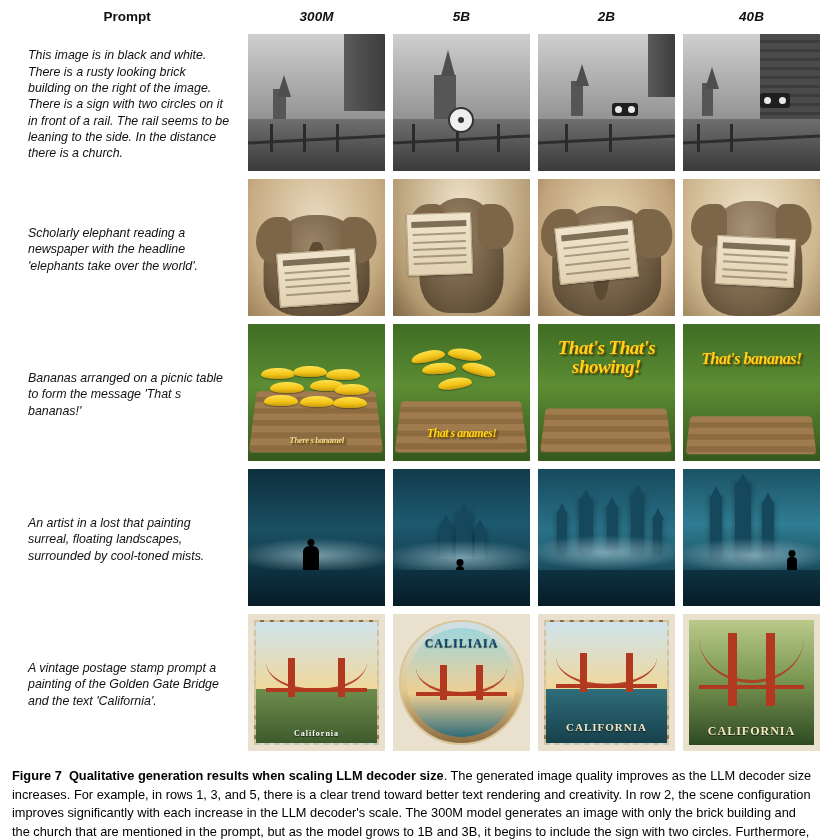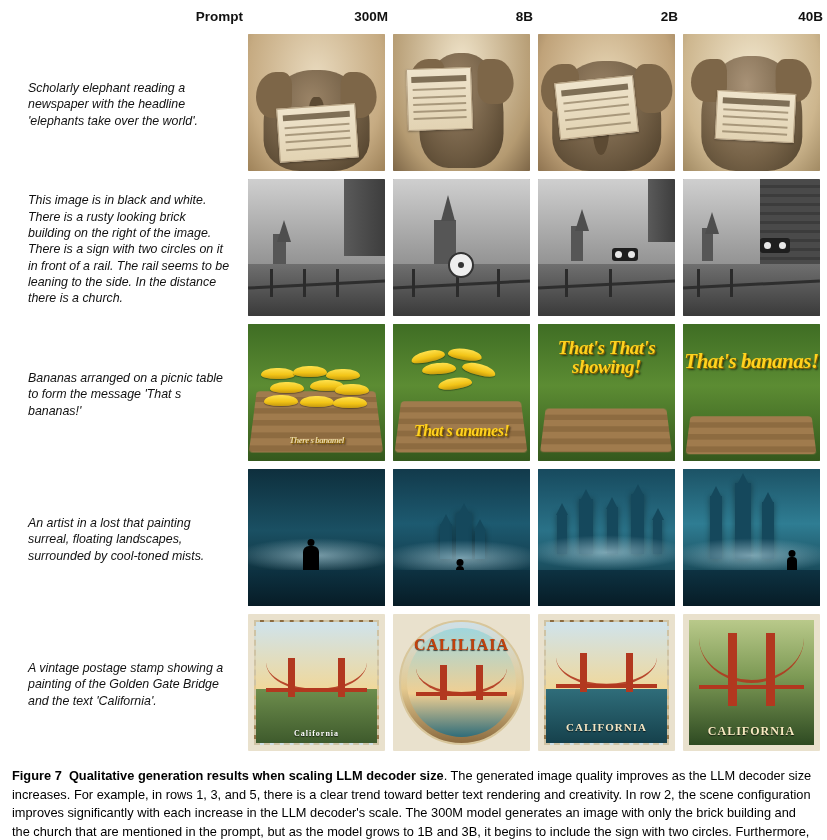--- a/index.html
+++ b/index.html
@@ -23,25 +23,25 @@
   }
   table.grid {
     border-collapse: collapse;
     width: 807px;
     table-layout: fixed;
   }
   table.grid th {
     font-size: 13.5px;
     font-weight: bold;
     padding-bottom: 8px;
-    text-align: right;
+    text-align: center;
     vertical-align: middle;
   }
   th.prompt-head { width: 232px; }
-  th.model-head { width: 143px; }
+  th.model-head { width: 143px; font-style: italic; }
   td.prompt-cell {
     font-size: 12.4px;
     font-style: italic;
     line-height: 1.32;
     vertical-align: middle;
     padding: 0 14px 0 18px;
     text-align: left;
   }
   td.img-cell {
     padding: 2px 3px;
@@ -335,26 +335,90 @@
 </head>
 <body>
 
 <div class="page">
 
   <table class="grid">
     <thead>
       <tr>
         <th class="prompt-head">Prompt</th>
         <th class="model-head">300M</th>
-        <th class="model-head">8B</th>
+        <th class="model-head">5B</th>
         <th class="model-head">2B</th>
         <th class="model-head">40B</th>
       </tr>
     </thead>
     <tbody>
+
+      <tr>
+        <td class="prompt-cell">This image is in black and white. There is a rusty looking brick building on the right of the image. There is a sign with two circles on it in front of a rail. The rail seems to be leaning to the side. In the distance there is a church.</td>
+        <td class="img-cell">
+          <div class="thumb bw">
+            <div class="sky2"></div>
+            <div class="bldg" style="width:30%;height:56%"></div>
+            <div class="church" style="left:18%;top:40%;width:10%;height:22%"></div>
+            <div class="spire" style="left:21%;top:30%"></div>
+            <div class="ground"></div>
+            <div class="rail"></div>
+            <div class="post" style="left:16%"></div>
+            <div class="post" style="left:40%"></div>
+            <div class="post" style="left:64%"></div>
+          </div>
+        </td>
+        <td class="img-cell">
+          <div class="thumb bw">
+            <div class="sky2"></div>
+            <div class="church" style="left:30%;top:30%;width:16%;height:34%"></div>
+            <div class="spire" style="left:35%;top:12%;border-bottom-width:26px"></div>
+            <div class="ground"></div>
+            <div class="rail"></div>
+            <div class="post" style="left:14%"></div>
+            <div class="post" style="left:46%"></div>
+            <div class="post" style="left:76%"></div>
+            <div class="sign" style="left:40%;bottom:28%;width:22px;height:22px;border-radius:50%;background:#eee;border:2px solid #333">
+              <i style="background:#333;width:6px;height:6px"></i>
+            </div>
+          </div>
+        </td>
+        <td class="img-cell">
+          <div class="thumb bw">
+            <div class="sky2"></div>
+            <div class="bldg" style="width:20%;height:46%;right:0"></div>
+            <div class="church" style="left:24%;top:34%;width:9%;height:26%"></div>
+            <div class="spire" style="left:27%;top:22%"></div>
+            <div class="ground"></div>
+            <div class="rail"></div>
+            <div class="post" style="left:20%"></div>
+            <div class="post" style="left:52%"></div>
+            <div class="sign" style="left:54%;bottom:40%;width:26px;height:13px">
+              <i></i>
+              <i></i>
+            </div>
+          </div>
+        </td>
+        <td class="img-cell">
+          <div class="thumb bw">
+            <div class="sky2"></div>
+            <div class="bldg" style="width:44%;height:100%;right:0;background:repeating-linear-gradient(180deg,#4a4a4a 0 6px,#3c3c3c 6px 9px)"></div>
+            <div class="church" style="left:14%;top:36%;width:8%;height:24%"></div>
+            <div class="spire" style="left:16%;top:24%"></div>
+            <div class="ground"></div>
+            <div class="rail"></div>
+            <div class="post" style="left:10%"></div>
+            <div class="post" style="left:34%"></div>
+            <div class="sign" style="left:56%;bottom:46%;width:30px;height:15px">
+              <i></i>
+              <i></i>
+            </div>
+          </div>
+        </td>
+      </tr>
 
       <tr>
         <td class="prompt-cell">Scholarly elephant reading a newspaper with the headline 'elephants take over the world'.</td>
         <td class="img-cell">
           <div class="thumb eleph">
             <div class="sky"></div>
             <div class="body"></div>
             <div class="ear-l"></div>
             <div class="ear-r"></div>
             <div class="trunk"></div>
@@ -405,84 +469,20 @@
             <div class="body" style="top:16%;height:84%;width:74%;background:radial-gradient(ellipse at 45% 25%,#a89277 0%,#776348 60%,#4f412c 100%)"></div>
             <div class="ear-l" style="top:18%;left:6%;width:26%;height:32%"></div>
             <div class="ear-r" style="top:18%;right:6%;width:26%;height:32%"></div>
             <div class="trunk" style="left:45%;top:44%;height:30%"></div>
             <div class="paper" style="left:24%;bottom:22%;width:56%;height:34%;transform:rotate(3deg)">
               <div class="hl"></div>
               <div class="ln" style="top:36%"></div>
               <div class="ln" style="top:52%"></div>
               <div class="ln" style="top:68%"></div>
               <div class="ln" style="top:84%"></div>
-            </div>
-          </div>
-        </td>
-      </tr>
-
-      <tr>
-        <td class="prompt-cell">This image is in black and white. There is a rusty looking brick building on the right of the image. There is a sign with two circles on it in front of a rail. The rail seems to be leaning to the side. In the distance there is a church.</td>
-        <td class="img-cell">
-          <div class="thumb bw">
-            <div class="sky2"></div>
-            <div class="bldg" style="width:30%;height:56%"></div>
-            <div class="church" style="left:18%;top:40%;width:10%;height:22%"></div>
-            <div class="spire" style="left:21%;top:30%"></div>
-            <div class="ground"></div>
-            <div class="rail"></div>
-            <div class="post" style="left:16%"></div>
-            <div class="post" style="left:40%"></div>
-            <div class="post" style="left:64%"></div>
-          </div>
-        </td>
-        <td class="img-cell">
-          <div class="thumb bw">
-            <div class="sky2"></div>
-            <div class="church" style="left:30%;top:30%;width:16%;height:34%"></div>
-            <div class="spire" style="left:35%;top:12%;border-bottom-width:26px"></div>
-            <div class="ground"></div>
-            <div class="rail"></div>
-            <div class="post" style="left:14%"></div>
-            <div class="post" style="left:46%"></div>
-            <div class="post" style="left:76%"></div>
-            <div class="sign" style="left:40%;bottom:28%;width:22px;height:22px;border-radius:50%;background:#eee;border:2px solid #333">
-              <i style="background:#333;width:6px;height:6px"></i>
-            </div>
-          </div>
-        </td>
-        <td class="img-cell">
-          <div class="thumb bw">
-            <div class="sky2"></div>
-            <div class="bldg" style="width:20%;height:46%;right:0"></div>
-            <div class="church" style="left:24%;top:34%;width:9%;height:26%"></div>
-            <div class="spire" style="left:27%;top:22%"></div>
-            <div class="ground"></div>
-            <div class="rail"></div>
-            <div class="post" style="left:20%"></div>
-            <div class="post" style="left:52%"></div>
-            <div class="sign" style="left:54%;bottom:40%;width:26px;height:13px">
-              <i></i>
-              <i></i>
-            </div>
-          </div>
-        </td>
-        <td class="img-cell">
-          <div class="thumb bw">
-            <div class="sky2"></div>
-            <div class="bldg" style="width:44%;height:100%;right:0;background:repeating-linear-gradient(180deg,#4a4a4a 0 6px,#3c3c3c 6px 9px)"></div>
-            <div class="church" style="left:14%;top:36%;width:8%;height:24%"></div>
-            <div class="spire" style="left:16%;top:24%"></div>
-            <div class="ground"></div>
-            <div class="rail"></div>
-            <div class="post" style="left:10%"></div>
-            <div class="post" style="left:34%"></div>
-            <div class="sign" style="left:56%;bottom:46%;width:30px;height:15px">
-              <i></i>
-              <i></i>
             </div>
           </div>
         </td>
       </tr>
 
       <tr>
         <td class="prompt-cell">Bananas arranged on a picnic table to form the message 'That s bananas!'</td>
         <td class="img-cell">
           <div class="thumb ban">
             <div class="grass"></div>
@@ -505,35 +505,35 @@
           <div class="thumb ban">
             <div class="grass"></div>
             <div class="table" style="height:40%"></div>
             <div class="bunch" style="top:18%;height:34%">
               <div class="b" style="left:6%;top:4%;transform:rotate(-12deg)"></div>
               <div class="b" style="left:38%;top:0%;transform:rotate(8deg)"></div>
               <div class="b" style="left:16%;top:30%;transform:rotate(-4deg)"></div>
               <div class="b" style="left:50%;top:34%;transform:rotate(14deg)"></div>
               <div class="b" style="left:30%;top:62%;transform:rotate(-8deg)"></div>
             </div>
-            <div class="txt" style="bottom:16%;font-size:16px">That s anames!</div>
+            <div class="txt" style="bottom:16%;font-size:12px">That s anames!</div>
           </div>
         </td>
         <td class="img-cell">
           <div class="thumb ban">
             <div class="grass"></div>
             <div class="table" style="height:34%"></div>
             <div class="txt" style="top:10%;font-size:19px">That's That's showing!</div>
           </div>
         </td>
         <td class="img-cell">
           <div class="thumb ban">
             <div class="grass"></div>
             <div class="table" style="height:30%;bottom:4%"></div>
-            <div class="txt" style="top:20%;font-size:21px">That's bananas!</div>
+            <div class="txt" style="top:20%;font-size:16px">That's bananas!</div>
           </div>
         </td>
       </tr>
 
       <tr>
         <td class="prompt-cell">An artist in a lost that painting surreal, floating landscapes, surrounded by cool-toned mists.</td>
         <td class="img-cell">
           <div class="thumb city">
             <div class="bg" style="background:linear-gradient(180deg,#0e2f3d 0%,#1a5063 45%,#061a22 100%)"></div>
             <div class="mist" style="bottom:24%"></div>
@@ -571,21 +571,21 @@
             <div class="tower" style="left:38%;width:16px;height:56%;bottom:34%"></div>
             <div class="tower" style="left:58%;width:12px;height:42%;bottom:34%"></div>
             <div class="mist" style="bottom:24%"></div>
             <div class="figure" style="left:76%;bottom:14%;width:10px;height:30px"></div>
             <div class="water"></div>
           </div>
         </td>
       </tr>
 
       <tr>
-        <td class="prompt-cell">A vintage postage stamp showing a painting of the Golden Gate Bridge and the text 'California'.</td>
+        <td class="prompt-cell">A vintage postage stamp prompt a painting of the Golden Gate Bridge and the text 'California'.</td>
         <td class="img-cell">
           <div class="thumb stamp">
             <div class="inner">
               <div class="sky3"></div>
               <div class="sea" style="background:linear-gradient(180deg,#6e8e4d 0%,#3e5a2c 100%)"></div>
               <div class="bridge">
                 <div class="cable"></div>
                 <div class="pylon" style="left:22%"></div>
                 <div class="pylon" style="right:22%"></div>
                 <div class="deck"></div>
@@ -598,21 +598,21 @@
           <div class="thumb stamp round">
             <div class="inner"></div>
             <div class="circ">
               <div class="bridge" style="top:34%">
                 <div class="cable"></div>
                 <div class="pylon" style="left:26%"></div>
                 <div class="pylon" style="right:26%"></div>
                 <div class="deck"></div>
               </div>
             </div>
-            <div class="label" style="top:16%;bottom:auto;font-size:16px;color:#c2410c">CALILIAIA</div>
+            <div class="label" style="top:16%;bottom:auto;font-size:12px;color:#0c4a6e">CALILIAIA</div>
           </div>
         </td>
         <td class="img-cell">
           <div class="thumb stamp">
             <div class="inner">
               <div class="sky3"></div>
               <div class="sea"></div>
               <div class="bridge" style="top:26%">
                 <div class="cable"></div>
                 <div class="pylon" style="left:24%"></div>

